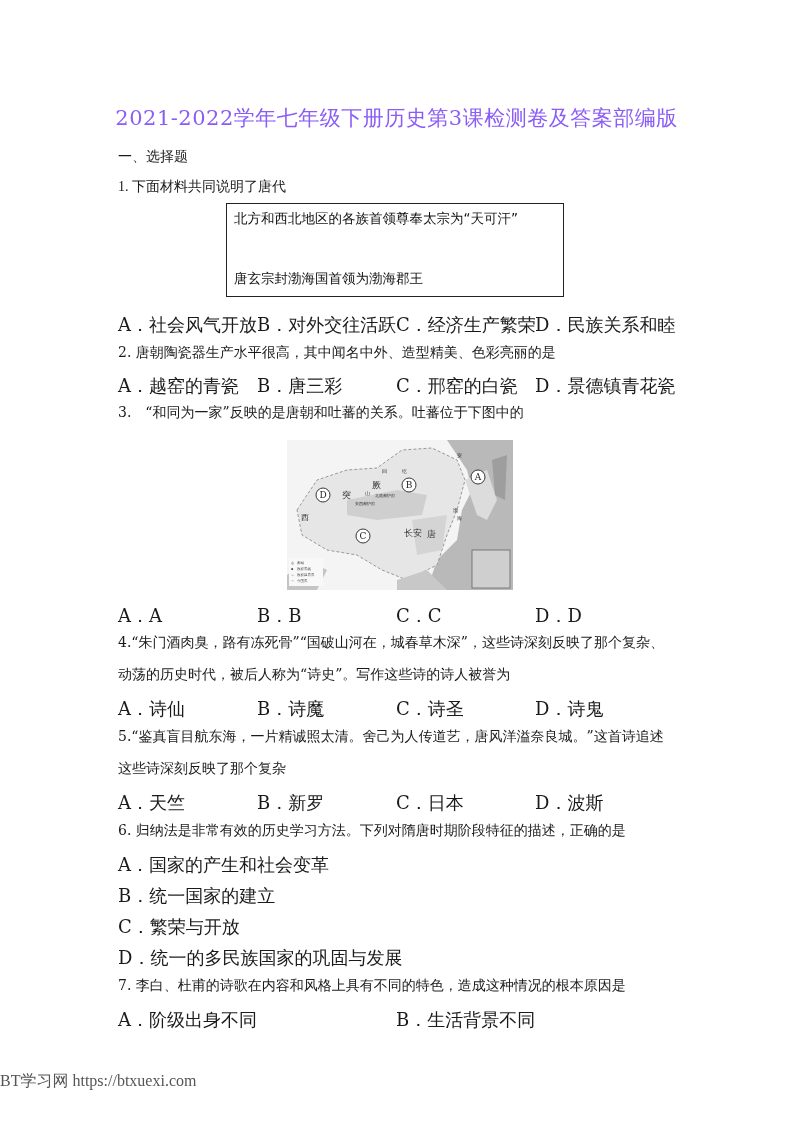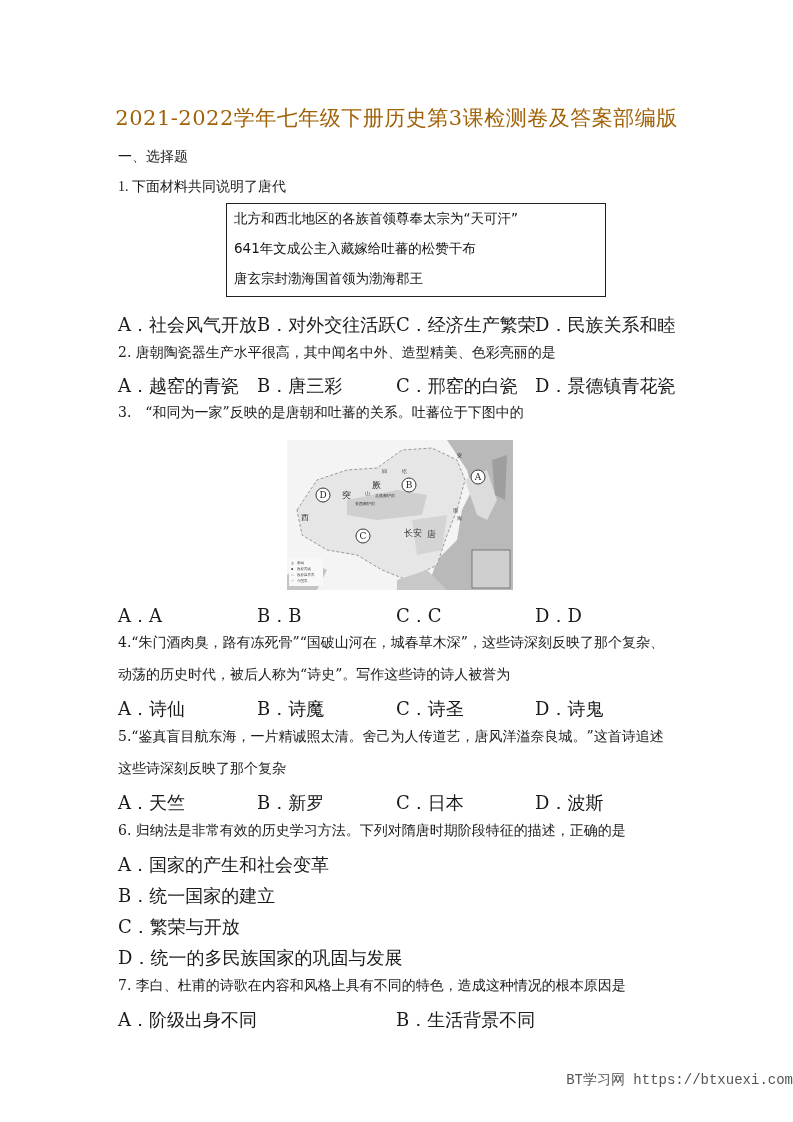--- a/index.html
+++ b/index.html
@@ -4,53 +4,52 @@
 <style>
   html, body { margin: 0; padding: 0; background: #ffffff; }
   body {
     width: 793px; height: 1122px; position: relative; overflow: hidden;
     font-family: "DejaVu Serif", "Liberation Serif", serif;
     color: #1a1a1a;
   }
   .abs { position: absolute; white-space: nowrap; }
   .title {
     left: 0; width: 793px; top: 104px; text-align: center;
-    font-size: 21px; letter-spacing: 0.5px; color: #a16207;
+    font-size: 21px; letter-spacing: 0.5px; color: #8b5cf6;
   }
   .line { font-size: 14px; left: 118px; }
   .opt { position: absolute; font-size: 18px; white-space: nowrap; }
   .box {
-    position: absolute; left: 226px; top: 203px; width: 380px; height: 94px;
+    position: absolute; left: 226px; top: 203px; width: 338px; height: 94px;
     border: 1px solid #222; box-sizing: border-box;
     font-family: "DejaVu Sans", "Liberation Sans", sans-serif;
     font-size: 13.5px; color: #111;
   }
   .box div { position: absolute; left: 7px; white-space: nowrap; }
   .map {
     position: absolute; left: 287px; top: 440px; width: 226px; height: 150px;
     background: #f4f4f4; overflow: hidden;
   }
   .map svg { position: absolute; left: 0; top: 0; }
   .footer {
-    position: absolute; left: 0; width: 793px; top: 1071px; text-align: right;
-    font-family: Liberation Mono, monospace;
-    font-size: 14px; color: #555;
+    position: absolute; left: 0; width: 793px; top: 1071px; text-align: left;
+    font-family: Liberation Serif, serif;
+    font-size: 16px; color: #555;
   }
 </style>
 </head>
 <body>
 
 <div class="abs title">2021-2022学年七年级下册历史第3课检测卷及答案部编版</div>
 
 <div class="abs line" style="top:148px;">一、选择题</div>
 
 <div class="abs line" style="top:178px;font-family:Liberation Serif, serif;">1. 下面材料共同说明了唐代</div>
 <div class="box">
   <div style="top:6px;">北方和西北地区的各族首领尊奉太宗为“天可汗”</div>
-  <div style="top:36px;">641年文成公主入藏嫁给吐蕃的松赞干布</div>
   <div style="top:66px;">唐玄宗封渤海国首领为渤海郡王</div>
 </div>
 <div>
   <span class="opt" style="left:118px; top:313px;">A．社会风气开放</span>
   <span class="opt" style="left:257px; top:313px;">B．对外交往活跃</span>
   <span class="opt" style="left:396px; top:313px;">C．经济生产繁荣</span>
   <span class="opt" style="left:535px; top:313px;">D．民族关系和睦</span>
 </div>
 
 <div class="abs line" style="top:344px;">2. 唐朝陶瓷器生产水平很高，其中闻名中外、造型精美、色彩亮丽的是</div>

